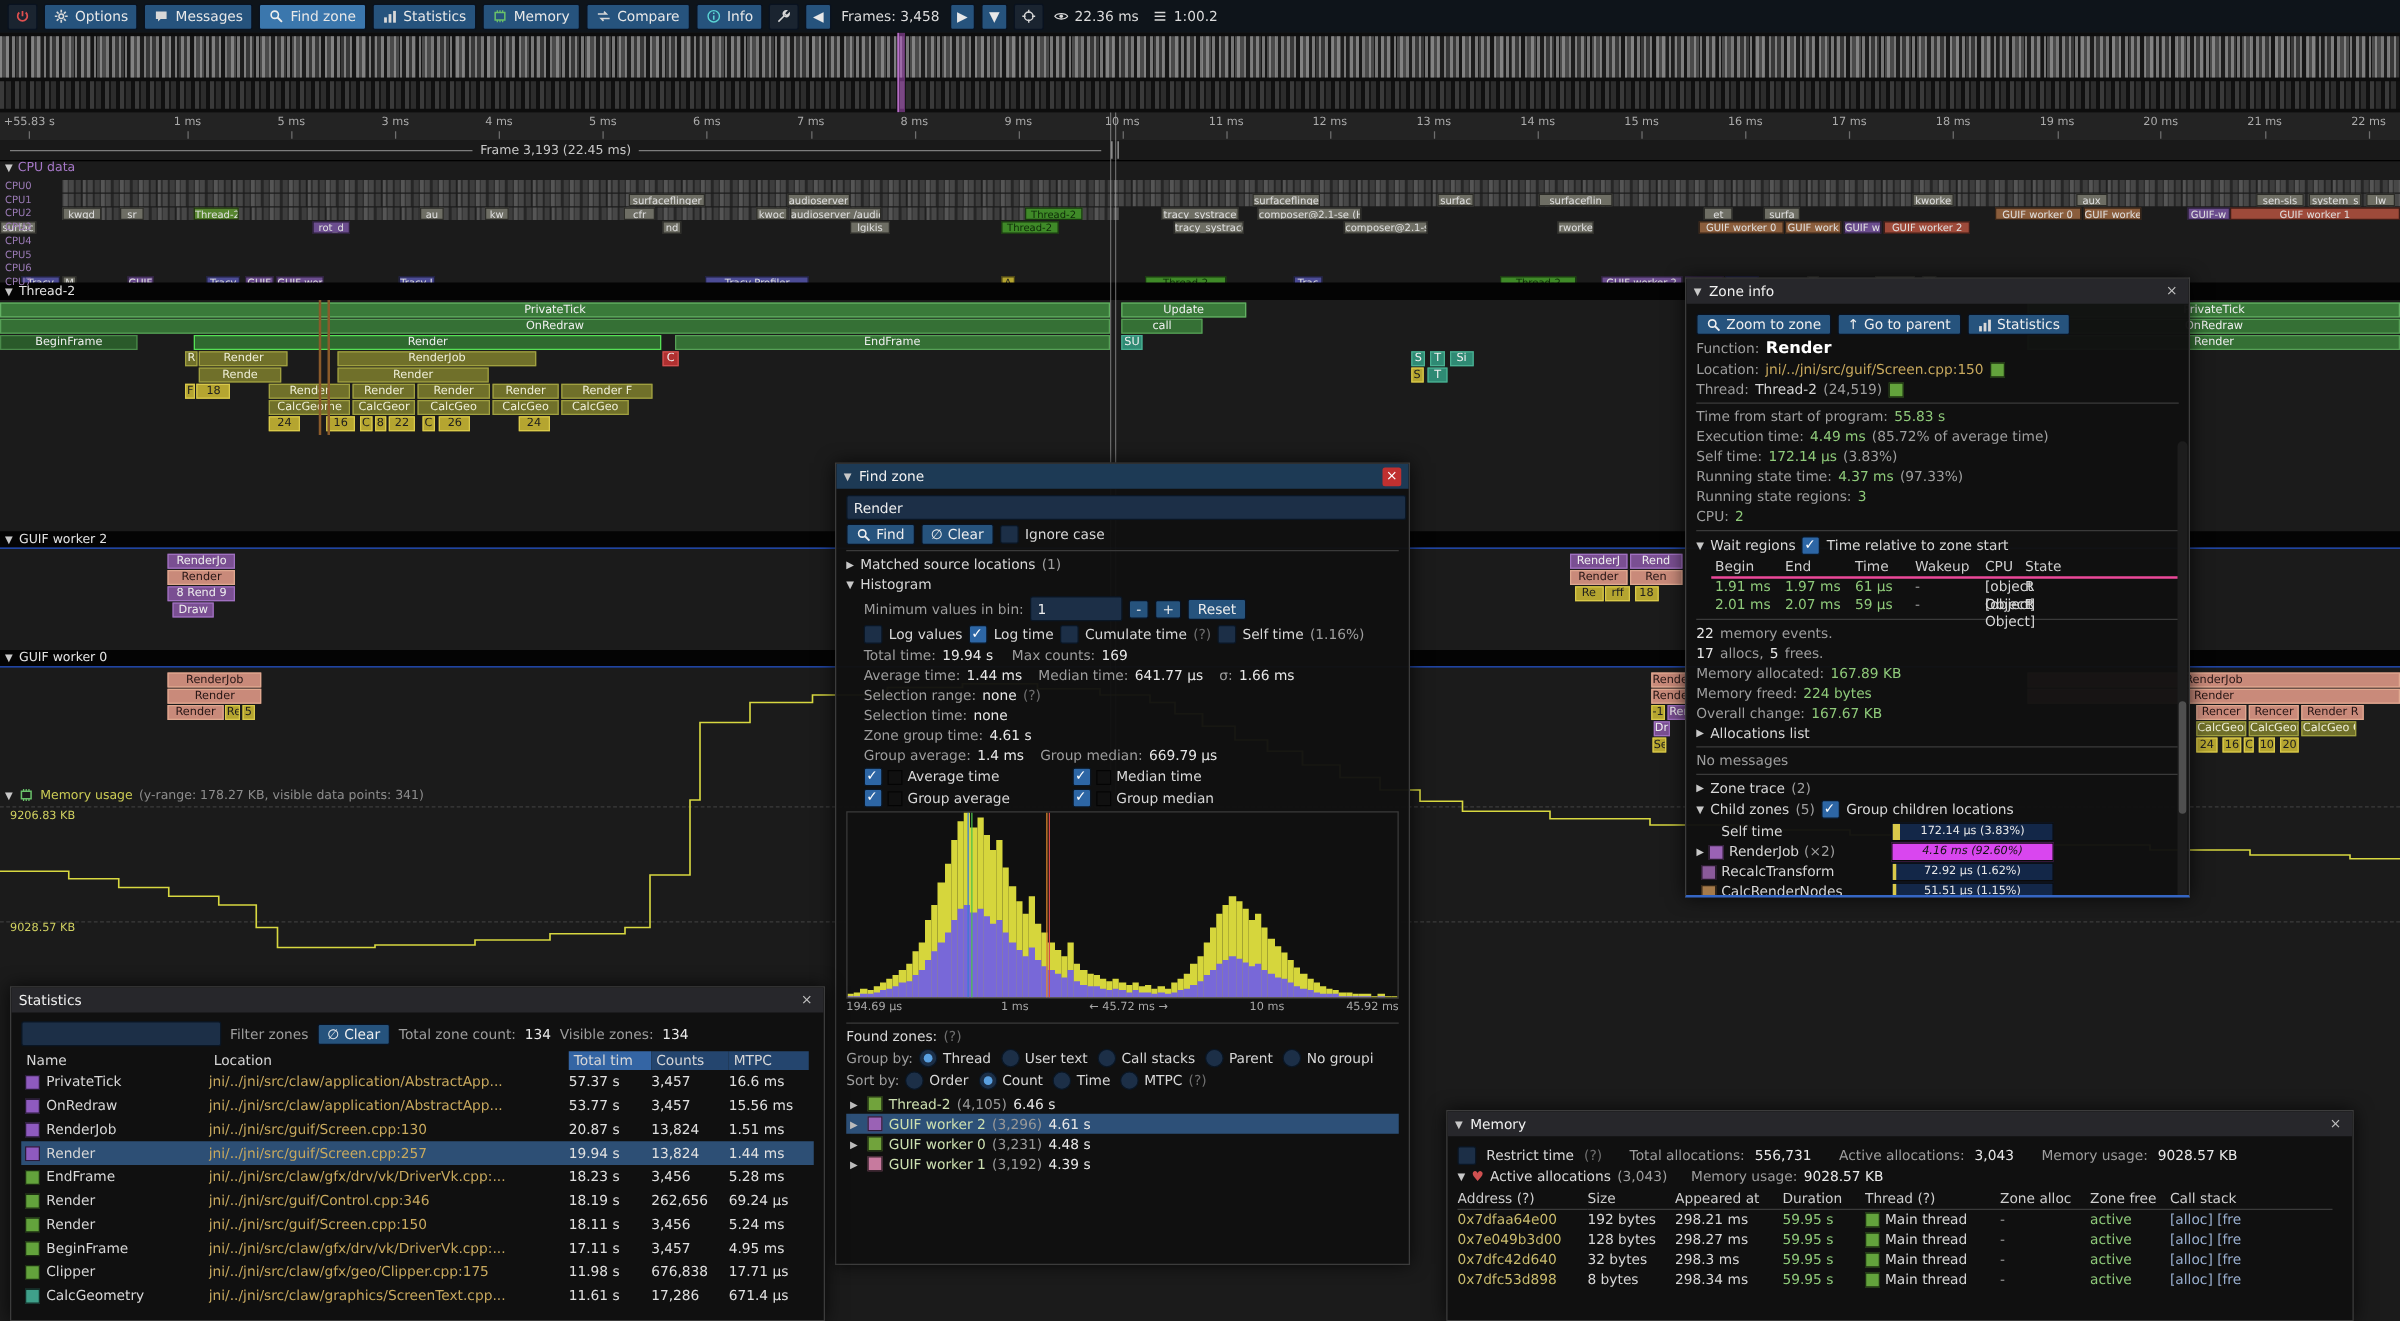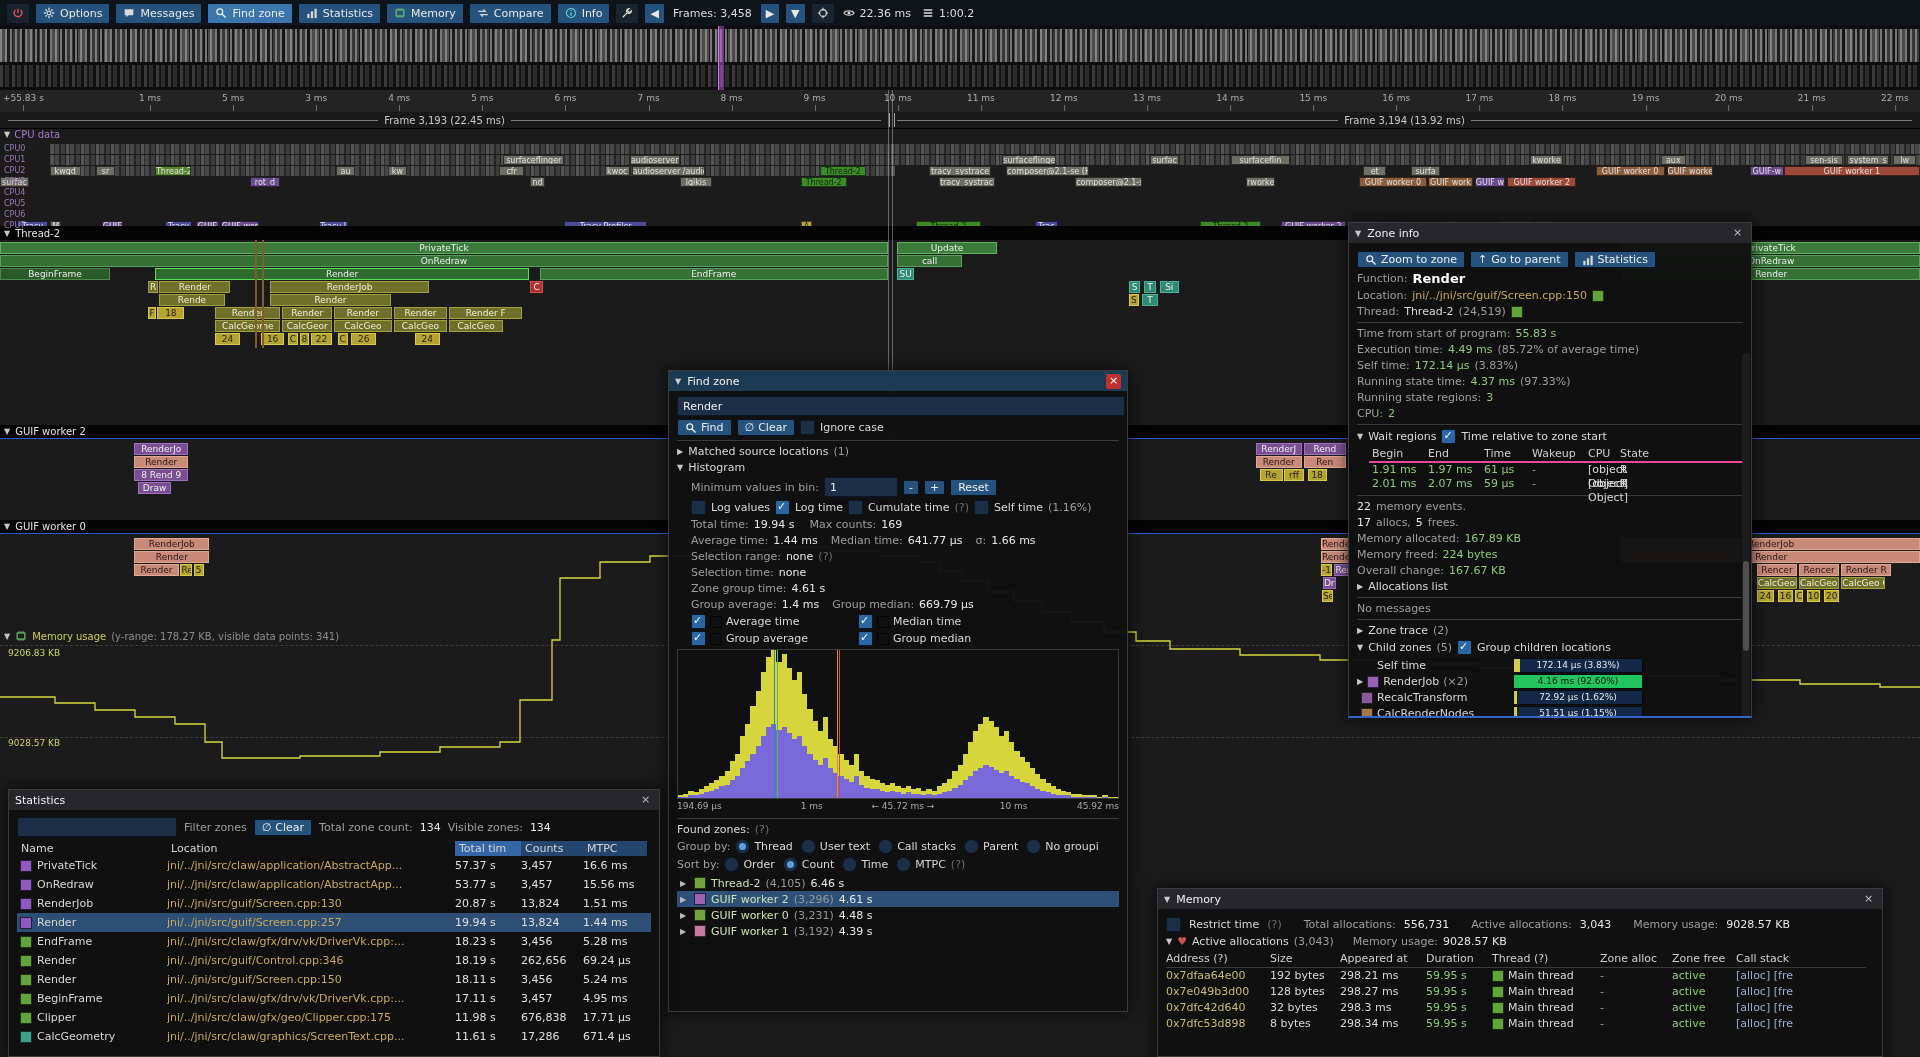--- a/index.html
+++ b/index.html
@@ -115,21 +115,21 @@
   
   .zi-fn{font-size:13px;font-weight:bold;color:#fff;}
   .zi-loc{color:#c8a95e;}
   .wait-grid{display:grid;grid-template-columns:56px 56px 48px 56px 32px 44px;margin-left:12px;}
   .wait-grid div{padding:0 3px;height:14px;line-height:14px;}
   .wait-head{color:#cfcfcf;border-bottom:2px solid #ec4899;}
   .cz-row{display:flex;align-items:center;gap:6px;height:15px;margin:1px 0;cursor:pointer;}
   .cz-name{width:150px;display:flex;gap:4px;align-items:center;overflow:hidden;white-space:nowrap;}
   .cz-bar{width:128px;height:13px;background:#132748;border:1px solid #0a0a0a;position:relative;font-size:9px;line-height:12px;text-align:center;color:#e8e8e8;overflow:hidden;flex:0 0 auto;}
   .cz-bar .fill{position:absolute;left:0;top:0;bottom:0;background:#d9c94a;}
-  .cz-bar.bar-orange{background:#22c55e;color:#141414;}
+  .cz-bar.bar-orange{background:#d946ef;color:#141414;font-style:italic;}
   .cz-bar span{position:relative;}
   .scroll{position:absolute;right:1px;top:110px;width:8px;height:520px;background:#1d1d1d;border-radius:4px;}
   .scroll .thumb{position:absolute;left:1px;right:1px;top:40%;height:90px;background:#4f4f4f;border-radius:3px;cursor:pointer;}
 
   
   .st-filter{display:flex;align-items:center;gap:7px;margin:2px 0 4px 0;}
   .st-grid{display:grid;grid-template-columns:150px 288px 66px 62px 64px;align-items:center;}
   .st-h{padding:1px 4px;color:#d6d6d6;}
   .hchip{background:#24456e;}
   .hchip.on{background:#3465a4;}
@@ -321,25 +321,20 @@
       <span class="tick" style="left: 98.69%;">22 ms</span>
     </div>
 
   <div class="fmarkers">
     <div class="fseg" style="left:8px;width:calc(46.3% - 16px)">
       <span class="ln"></span>
       <span>Frame 3,193 (22.45 ms)</span>
       <span class="ln"></span>
     </div>
     <div class="fsplit"></div>
-    <div class="fseg" style="left:calc(46.3% + 8px);right:8px">
-      <span class="ln"></span>
-      <span>Frame 3,194 (13.92 ms)</span>
-      <span class="ln"></span>
-    </div>
   </div>
 
   <div class="cpu-title">
       <span class="tri">▼</span>
       <span>CPU data</span>
     </div>
   <div>
 
   <span class="cpu-label" style="top: 144px;">CPU0</span>
       <span class="cpu-label" style="top: 155px;">CPU1</span>

